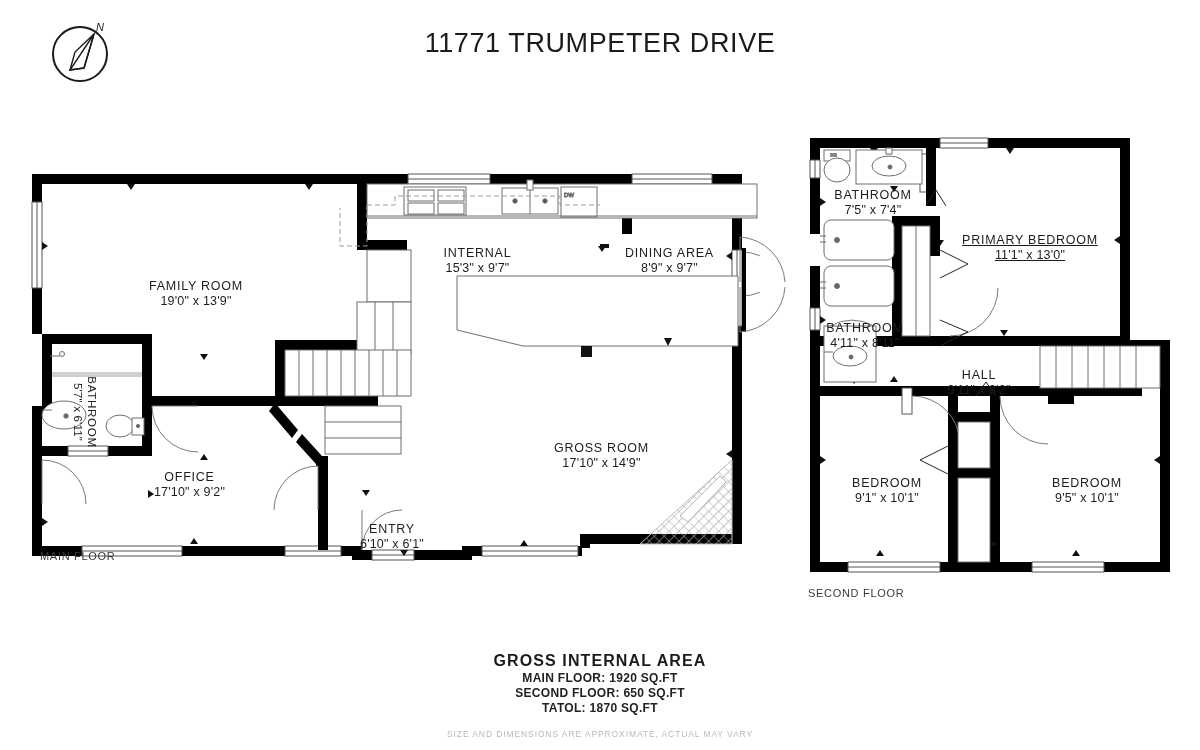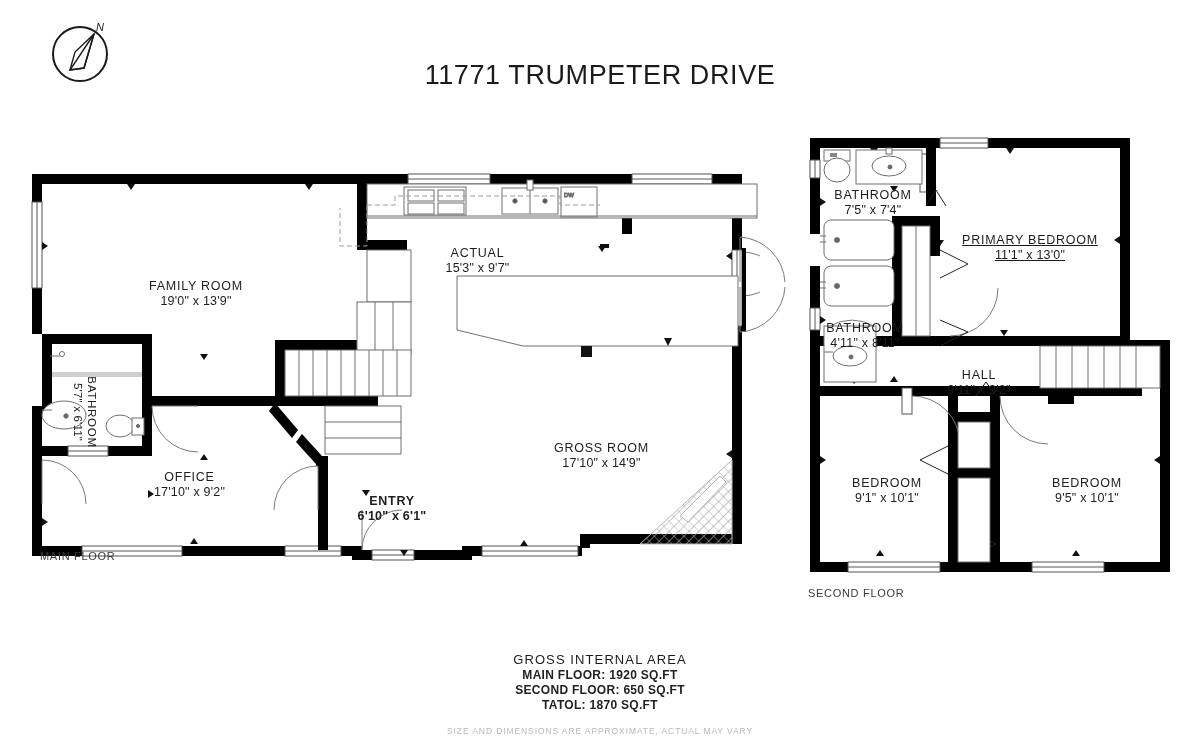--- a/index.html
+++ b/index.html
@@ -24,21 +24,20 @@
   #title {
     position: absolute;
     left: 0;
     top: 28px;
     width: 1200px;
     text-align: center;
     font-size: 27px;
     letter-spacing: 0.6px;
     font-weight: 400;
     color: #1b1b1b;
-    margin-top: 32px;
   }
 
   
   #compass {
     position: absolute;
     left: 46px;
     top: 14px;
     width: 74px;
     height: 74px;
   }
@@ -86,22 +85,22 @@
 
   
   #footer {
     position: absolute;
     left: 0;
     top: 652px;
     width: 1200px;
     text-align: center;
   }
   #footer .gia-title {
-    font-size: 13px;
-    font-weight: normal;
+    font-size: 16px;
+    font-weight: bold;
     letter-spacing: 1.1px;
     color: #1b1b1b;
   }
   #footer .gia-line {
     font-size: 12px;
     font-weight: bold;
     letter-spacing: 0.3px;
     color: #222;
     margin-top: 1px;
   }
@@ -533,30 +532,34 @@
   <div class="room-label vertical small" style="left:35px; top:398px; width:100px;">
     <span class="rname">BATHROOM</span>
     <span class="rdim">5'7" x 6'11"</span>
   </div>
 
   <div class="room-label" style="left:112px; top:470px; width:155px;">
     <span class="rname">OFFICE</span>
     <span class="rdim">17'10" x 9'2"</span>
   </div>
 
-  <div class="room-label" style="left:327px; top:494px; width:130px;font-weight:bold;">
+  <div class="room-label" style="left:327px; top:522px; width:130px;">
     <span class="rname">ENTRY</span>
     <span class="rdim">6'10" x 6'1"</span>
   </div>
 
   <div class="room-label" style="left:400px; top:246px; width:155px;">
-    <span class="rname">ACTUAL</span>
+    <span class="rname">INTERNAL</span>
     <span class="rdim">15'3" x 9'7"</span>
   </div>
 
+  <div class="room-label" style="left:592px; top:246px; width:155px;">
+    <span class="rname">DINING AREA</span>
+    <span class="rdim">8'9" x 9'7"</span>
+  </div>
 
   <div class="room-label" style="left:524px; top:441px; width:155px;">
     <span class="rname">GROSS ROOM</span>
     <span class="rdim">17'10" x 14'9"</span>
   </div>
 
   <div class="room-label" style="left:810px; top:188px; width:126px;">
     <span class="rname">BATHROOM</span>
     <span class="rdim">7'5" x 7'4"</span>
   </div>

